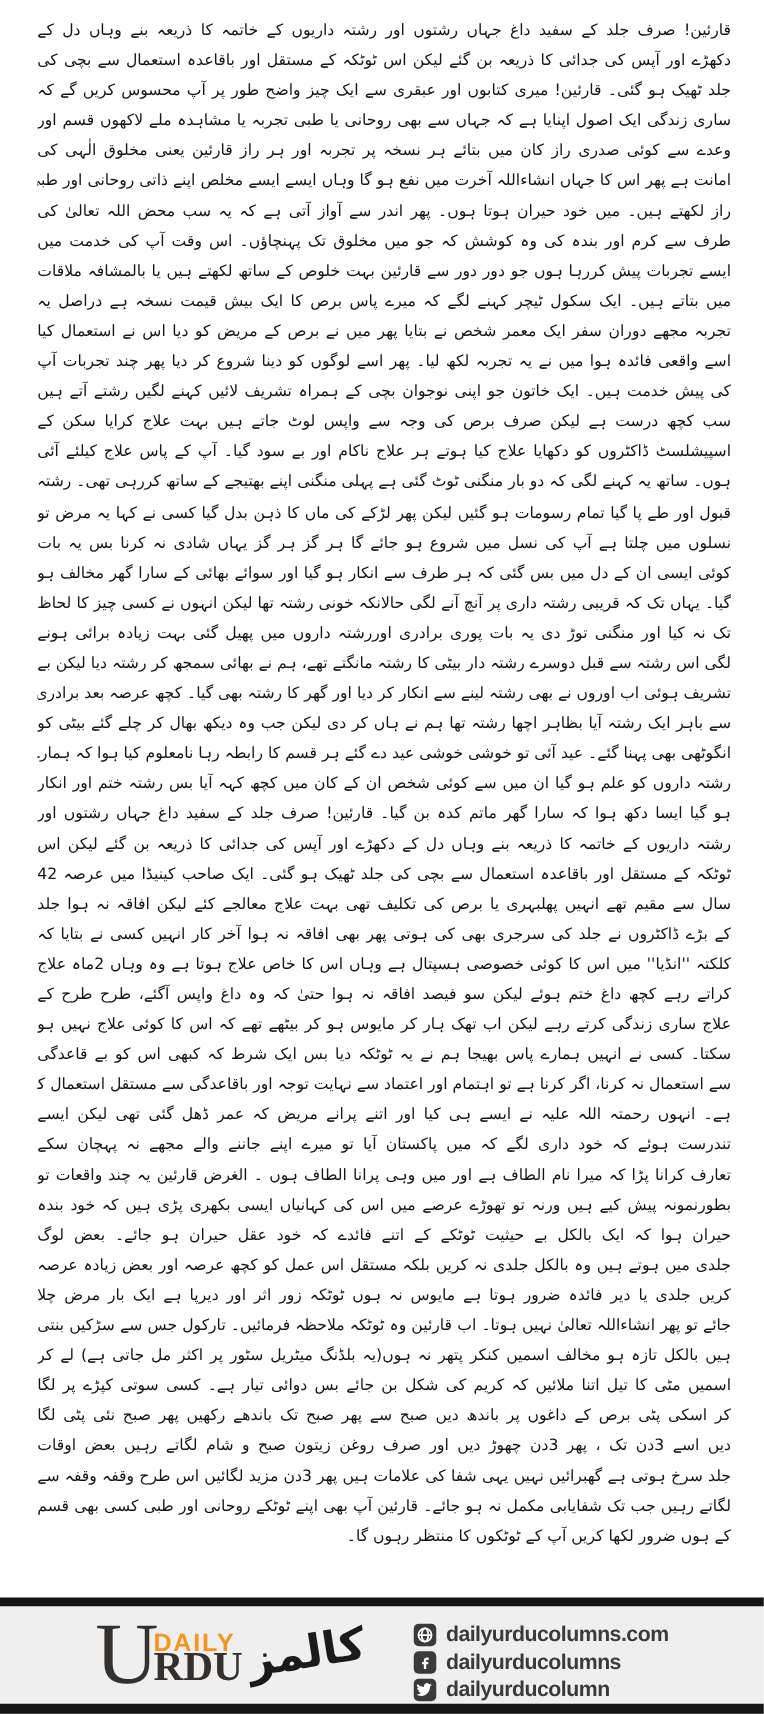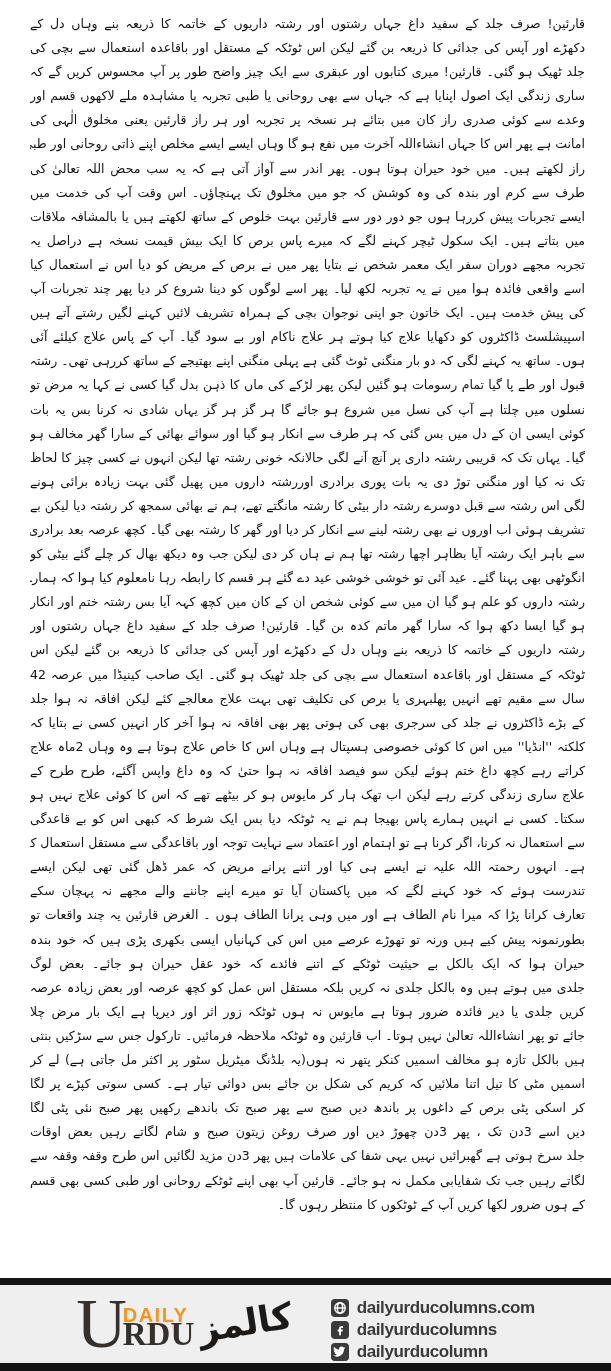--- a/index.html
+++ b/index.html
@@ -69,20 +69,21 @@
     <div class="line">ساری زندگی ایک اصول اپنایا ہے کہ جہاں سے بھی روحانی یا طبی تجربہ یا مشاہدہ ملے لاکھوں قسم اور</div>
     <div class="line">وعدے سے کوئی صدری راز کان میں بتائے ہر نسخہ پر تجربہ اور ہر راز قارئین یعنی مخلوق الٰہی کی</div>
     <div class="line">امانت ہے پھر اس کا جہاں انشاءاللہ آخرت میں نفع ہو گا وہاں ایسے ایسے مخلص اپنے ذاتی روحانی اور طبی</div>
     <div class="line">راز لکھتے ہیں۔ میں خود حیران ہوتا ہوں۔ پھر اندر سے آواز آتی ہے کہ یہ سب محض اللہ تعالیٰ کی</div>
     <div class="line">طرف سے کرم اور بندہ کی وہ کوشش کہ جو میں مخلوق تک پہنچاؤں۔ اس وقت آپ کی خدمت میں</div>
     <div class="line">ایسے تجربات پیش کررہا ہوں جو دور دور سے قارئین بہت خلوص کے ساتھ لکھتے ہیں یا بالمشافہ ملاقات</div>
     <div class="line">میں بتاتے ہیں۔ ایک سکول ٹیچر کہنے لگے کہ میرے پاس برص کا ایک بیش قیمت نسخہ ہے دراصل یہ</div>
     <div class="line">تجربہ مجھے دوران سفر ایک معمر شخص نے بتایا پھر میں نے برص کے مریض کو دیا اس نے استعمال کیا</div>
     <div class="line">اسے واقعی فائدہ ہوا میں نے یہ تجربہ لکھ لیا۔ پھر اسے لوگوں کو دینا شروع کر دیا پھر چند تجربات آپ</div>
     <div class="line">کی پیش خدمت ہیں۔ ایک خاتون جو اپنی نوجوان بچی کے ہمراہ تشریف لائیں کہنے لگیں رشتے آتے ہیں</div>
+    <div class="line">سب کچھ درست ہے لیکن صرف برص کی وجہ سے واپس لوٹ جاتے ہیں بہت علاج کرایا سکن کے</div>
     <div class="line">اسپیشلسٹ ڈاکٹروں کو دکھایا علاج کیا ہوتے ہر علاج ناکام اور بے سود گیا۔ آپ کے پاس علاج کیلئے آئی</div>
     <div class="line">ہوں۔ ساتھ یہ کہنے لگی کہ دو بار منگنی ٹوٹ گئی ہے پہلی منگنی اپنے بھتیجے کے ساتھ کررہی تھی۔ رشتہ</div>
     <div class="line">قبول اور طے پا گیا تمام رسومات ہو گئیں لیکن پھر لڑکے کی ماں کا ذہن بدل گیا کسی نے کہا یہ مرض تو</div>
     <div class="line">نسلوں میں چلتا ہے آپ کی نسل میں شروع ہو جائے گا ہر گز ہر گز یہاں شادی نہ کرنا بس یہ بات</div>
     <div class="line">کوئی ایسی ان کے دل میں بس گئی کہ ہر طرف سے انکار ہو گیا اور سوائے بھائی کے سارا گھر مخالف ہو</div>
     <div class="line">گیا۔ یہاں تک کہ قریبی رشتہ داری پر آنچ آنے لگی حالانکہ خونی رشتہ تھا لیکن انہوں نے کسی چیز کا لحاظ</div>
     <div class="line">تک نہ کیا اور منگنی توڑ دی یہ بات پوری برادری اوررشتہ داروں میں پھیل گئی بہت زیادہ برائی ہونے</div>
     <div class="line">لگی اس رشتہ سے قبل دوسرے رشتہ دار بیٹی کا رشتہ مانگتے تھے، ہم نے بھائی سمجھ کر رشتہ دیا لیکن بے</div>
     <div class="line">تشریف ہوئی اب اوروں نے بھی رشتہ لینے سے انکار کر دیا اور گھر کا رشتہ بھی گیا۔ کچھ عرصہ بعد برادری</div>
     <div class="line">سے باہر ایک رشتہ آیا بظاہر اچھا رشتہ تھا ہم نے ہاں کر دی لیکن جب وہ دیکھ بھال کر چلے گئے بیٹی کو</div>
@@ -92,21 +93,21 @@
     <div class="line">رشتہ داریوں کے خاتمہ کا ذریعہ بنے وہاں دل کے دکھڑے اور آپس کی جدائی کا ذریعہ بن گئے لیکن اس</div>
     <div class="line">ٹوٹکہ کے مستقل اور باقاعدہ استعمال سے بچی کی جلد ٹھیک ہو گئی۔ ایک صاحب کینیڈا میں عرصہ 42</div>
     <div class="line">سال سے مقیم تھے انہیں پھلبہری یا برص کی تکلیف تھی بہت علاج معالجے کئے لیکن افاقہ نہ ہوا جلد</div>
     <div class="line">کے بڑے ڈاکٹروں نے جلد کی سرجری بھی کی ہوتی پھر بھی افاقہ نہ ہوا آخر کار انہیں کسی نے بتایا کہ</div>
     <div class="line">کلکتہ ''انڈیا'' میں اس کا کوئی خصوصی ہسپتال ہے وہاں اس کا خاص علاج ہوتا ہے وہ وہاں 2ماہ علاج</div>
     <div class="line">کراتے رہے کچھ داغ ختم ہوئے لیکن سو فیصد افاقہ نہ ہوا حتیٰ کہ وہ داغ واپس آگئے، طرح طرح کے</div>
     <div class="line">علاج ساری زندگی کرتے رہے لیکن اب تھک ہار کر مایوس ہو کر بیٹھے تھے کہ اس کا کوئی علاج نہیں ہو</div>
     <div class="line">سکتا۔ کسی نے انہیں ہمارے پاس بھیجا ہم نے یہ ٹوٹکہ دیا بس ایک شرط کہ کبھی اس کو بے قاعدگی</div>
     <div class="line">سے استعمال نہ کرنا، اگر کرنا ہے تو اہتمام اور اعتماد سے نہایت توجہ اور باقاعدگی سے مستقل استعمال کرنا</div>
     <div class="line">ہے۔ انہوں رحمتہ اللہ علیہ نے ایسے ہی کیا اور اتنے پرانے مریض کہ عمر ڈھل گئی تھی لیکن ایسے</div>
-    <div class="line">تندرست ہوئے کہ خود کہنے لگے کہ میں پاکستان آیا تو میرے اپنے جاننے والے مجھے نہ پہچان سکے</div>
+    <div class="line">تندرست ہوئے کہ خود داری لگے کہ میں پاکستان آیا تو میرے اپنے جاننے والے مجھے نہ پہچان سکے</div>
     <div class="line">تعارف کرانا پڑا کہ میرا نام الطاف ہے اور میں وہی پرانا الطاف ہوں ۔ الغرض قارئین یہ چند واقعات تو</div>
     <div class="line">بطورنمونہ پیش کیے ہیں ورنہ تو تھوڑے عرصے میں اس کی کہانیاں ایسی بکھری پڑی ہیں کہ خود بندہ</div>
     <div class="line">حیران ہوا کہ ایک بالکل بے حیثیت ٹوٹکے کے اتنے فائدے کہ خود عقل حیران ہو جائے۔ بعض لوگ</div>
     <div class="line">جلدی میں ہوتے ہیں وہ بالکل جلدی نہ کریں بلکہ مستقل اس عمل کو کچھ عرصہ اور بعض زیادہ عرصہ</div>
     <div class="line">کریں جلدی یا دیر فائدہ ضرور ہوتا ہے مایوس نہ ہوں ٹوٹکہ زور اثر اور دیرپا ہے ایک بار مرض چلا</div>
     <div class="line">جائے تو پھر انشاءاللہ تعالیٰ نہیں ہوتا۔ اب قارئین وہ ٹوٹکہ ملاحظہ فرمائیں۔ تارکول جس سے سڑکیں بنتی</div>
     <div class="line">ہیں بالکل تازہ ہو مخالف اسمیں کنکر پتھر نہ ہوں(یہ بلڈنگ میٹریل سٹور پر اکثر مل جاتی ہے) لے کر</div>
     <div class="line">اسمیں مٹی کا تیل اتنا ملائیں کہ کریم کی شکل بن جائے بس دوائی تیار ہے۔ کسی سوتی کپڑے پر لگا</div>
     <div class="line">کر اسکی پٹی برص کے داغوں پر باندھ دیں صبح سے پھر صبح تک باندھے رکھیں پھر صبح نئی پٹی لگا</div>
     <div class="line">دیں اسے 3دن تک ، پھر 3دن چھوڑ دیں اور صرف روغن زیتون صبح و شام لگاتے رہیں بعض اوقات</div>

